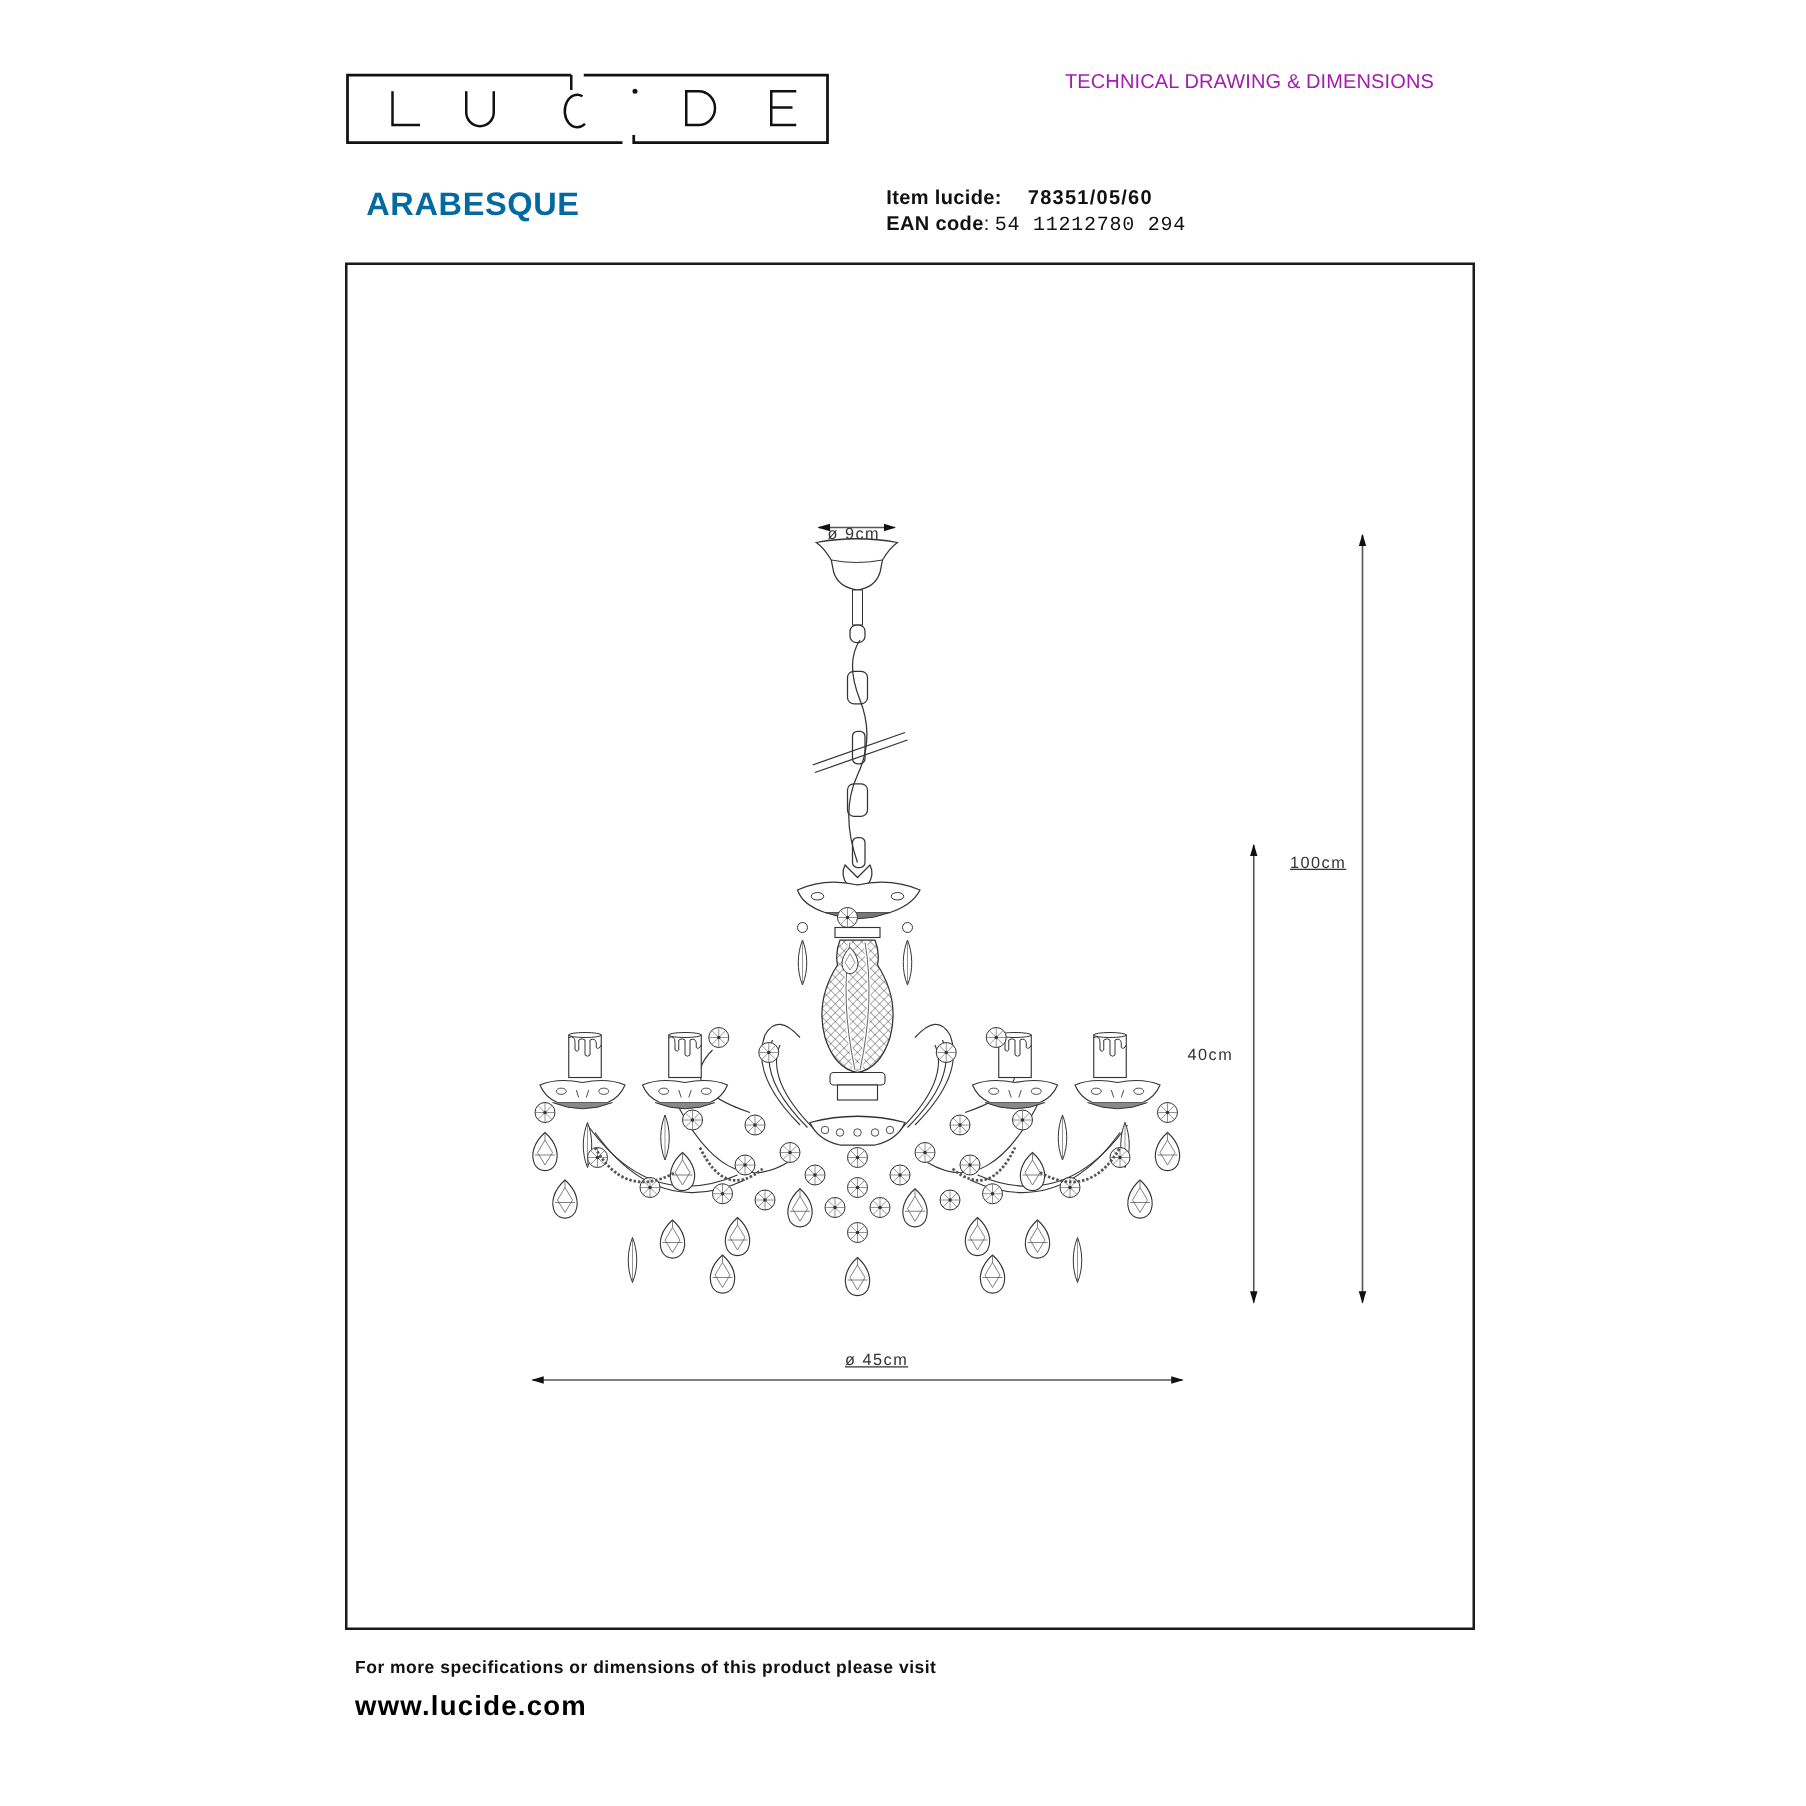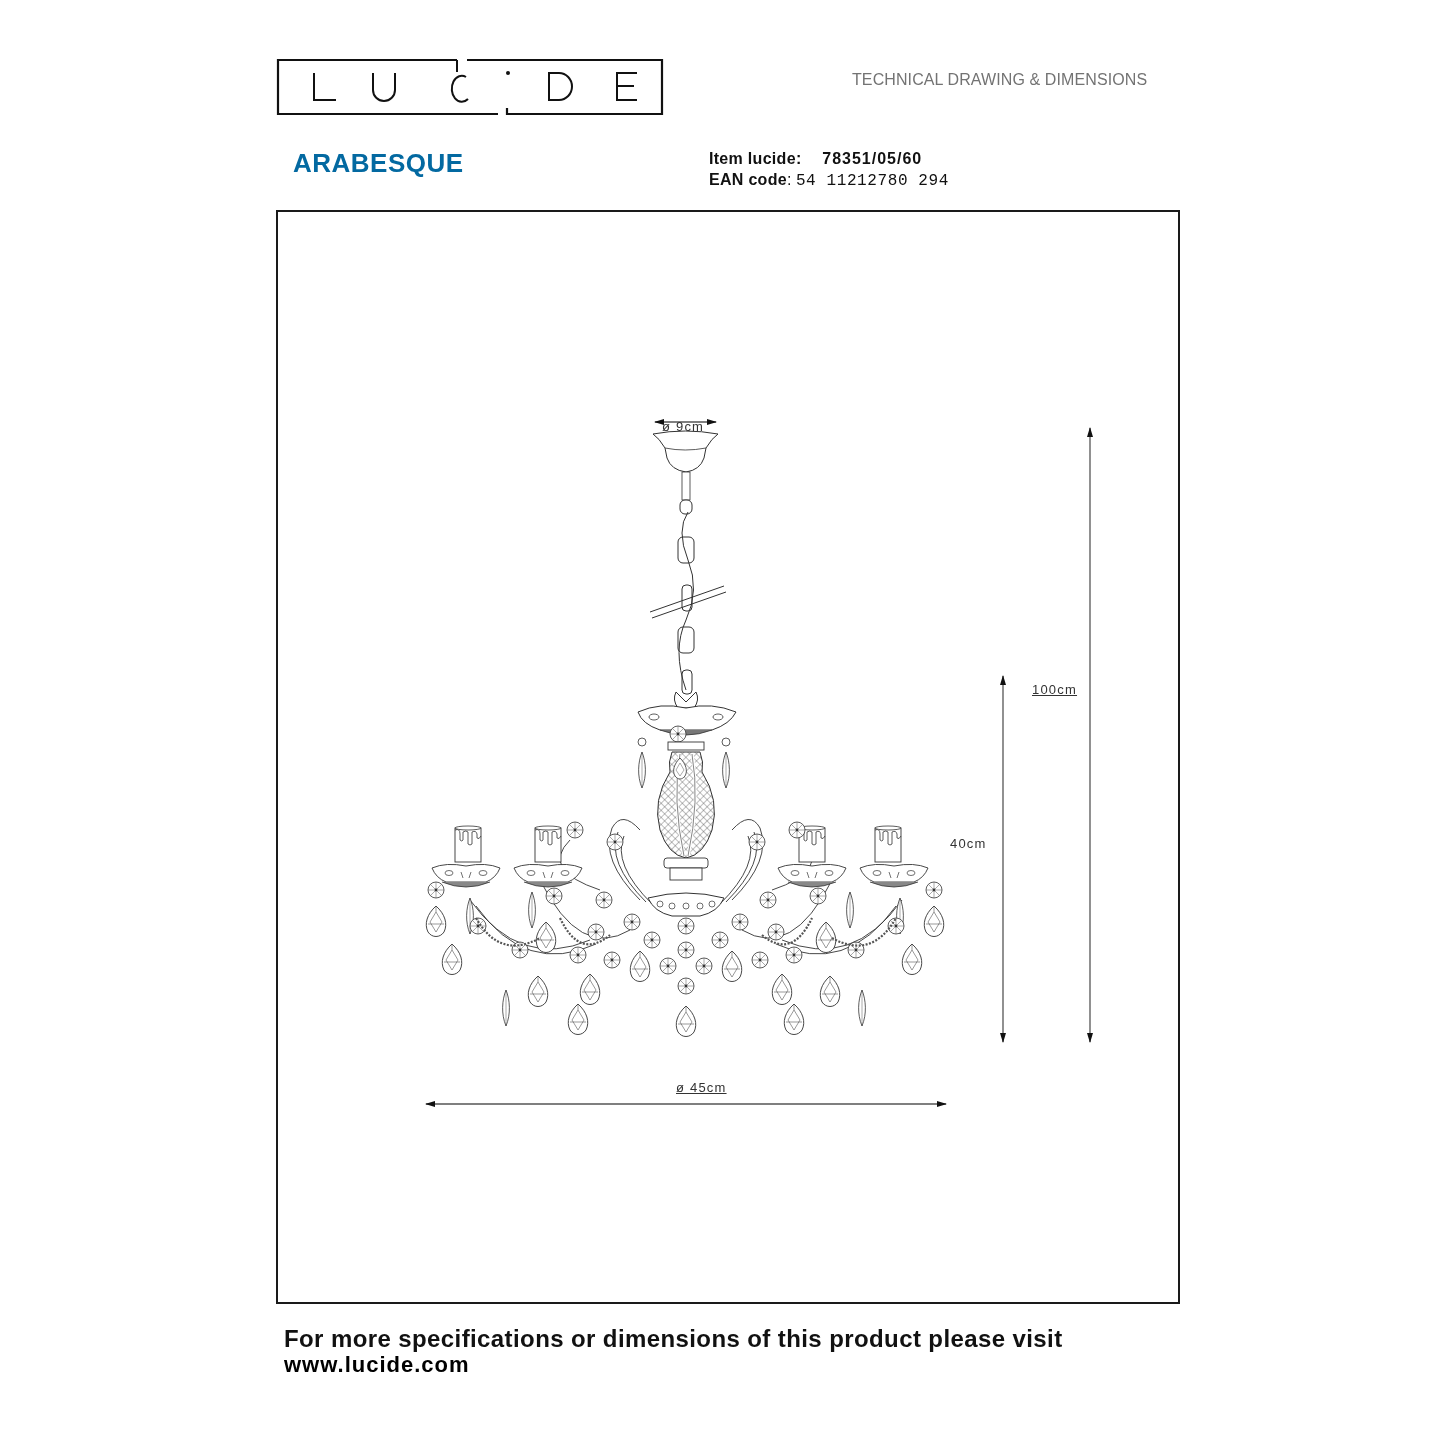--- a/index.html
+++ b/index.html
@@ -2,35 +2,35 @@
 <html><head>
   <meta charset="utf-8">
   <style>
     * { margin: 0; padding: 0; box-sizing: border-box; }
     html, body { width: 1445px; height: 1445px; background: #ffffff; overflow: hidden; }
     body { position: relative; font-family: "Liberation Sans", sans-serif; color: #111; }
 
     .logo-box { position: absolute; left: 276px; top: 58px; width: 388px; height: 58px; }
     .logo-box svg { width: 100%; height: 100%; display: block; }
 
-    .doc-type { position: absolute; left: 852px; top: 71px; font-size: 16px; letter-spacing: 0.1px; color: #737373; }
+    .doc-type { position: absolute; left: 852px; top: 57px; font-size: 16px; letter-spacing: 0.1px; color: #a21caf; }
 
     .product-name { position: absolute; left: 293px; top: 148px; font-size: 26px; font-weight: bold; letter-spacing: 0.5px; color: #0369a1; }
 
     .meta { position: absolute; left: 709px; top: 148px; font-size: 16px; line-height: 21px; color: #111; }
     .meta .lbl { font-weight: bold; letter-spacing: 0.3px; }
     .meta .val-bold { font-weight: bold; letter-spacing: 1px; margin-left: 16px; }
     .meta .val { letter-spacing: 0.6px; font-family: Liberation Mono, monospace; }
 
     .frame { position: absolute; left: 276px; top: 210px; width: 904px; height: 1094px; border: 2px solid #1a1a1a; }
 
     .drawing { position: absolute; left: 0; top: 0; width: 1445px; height: 1445px; pointer-events: none; }
     .dim-label { position: absolute; font-size: 13px; color: #333; letter-spacing: 1.2px; }
 
-    .footer-line { position: absolute; left: 284px; top: 1325px; font-size: 24px; font-weight: bold; color: #111; letter-spacing: 0.4px; }
+    .footer-line { position: absolute; left: 284px; top: 1325px; font-size: 14px; font-weight: bold; color: #111; letter-spacing: 0.4px; }
     .footer-url { position: absolute; left: 284px; top: 1352px; font-size: 22px; font-weight: bold; color: #000000; letter-spacing: 1px; }
   </style>
 </head>
 <body>
 
 <div class="logo-box">
   <svg viewBox="0 0 388 58">
 
     <path d="M 181 2 L 2 2 L 2 56 L 222 56" fill="none" stroke="#111" stroke-width="2.2"></path>
     <path d="M 191 2 L 386 2 L 386 56 L 231 56 L 231 50" fill="none" stroke="#111" stroke-width="2.2"></path>

